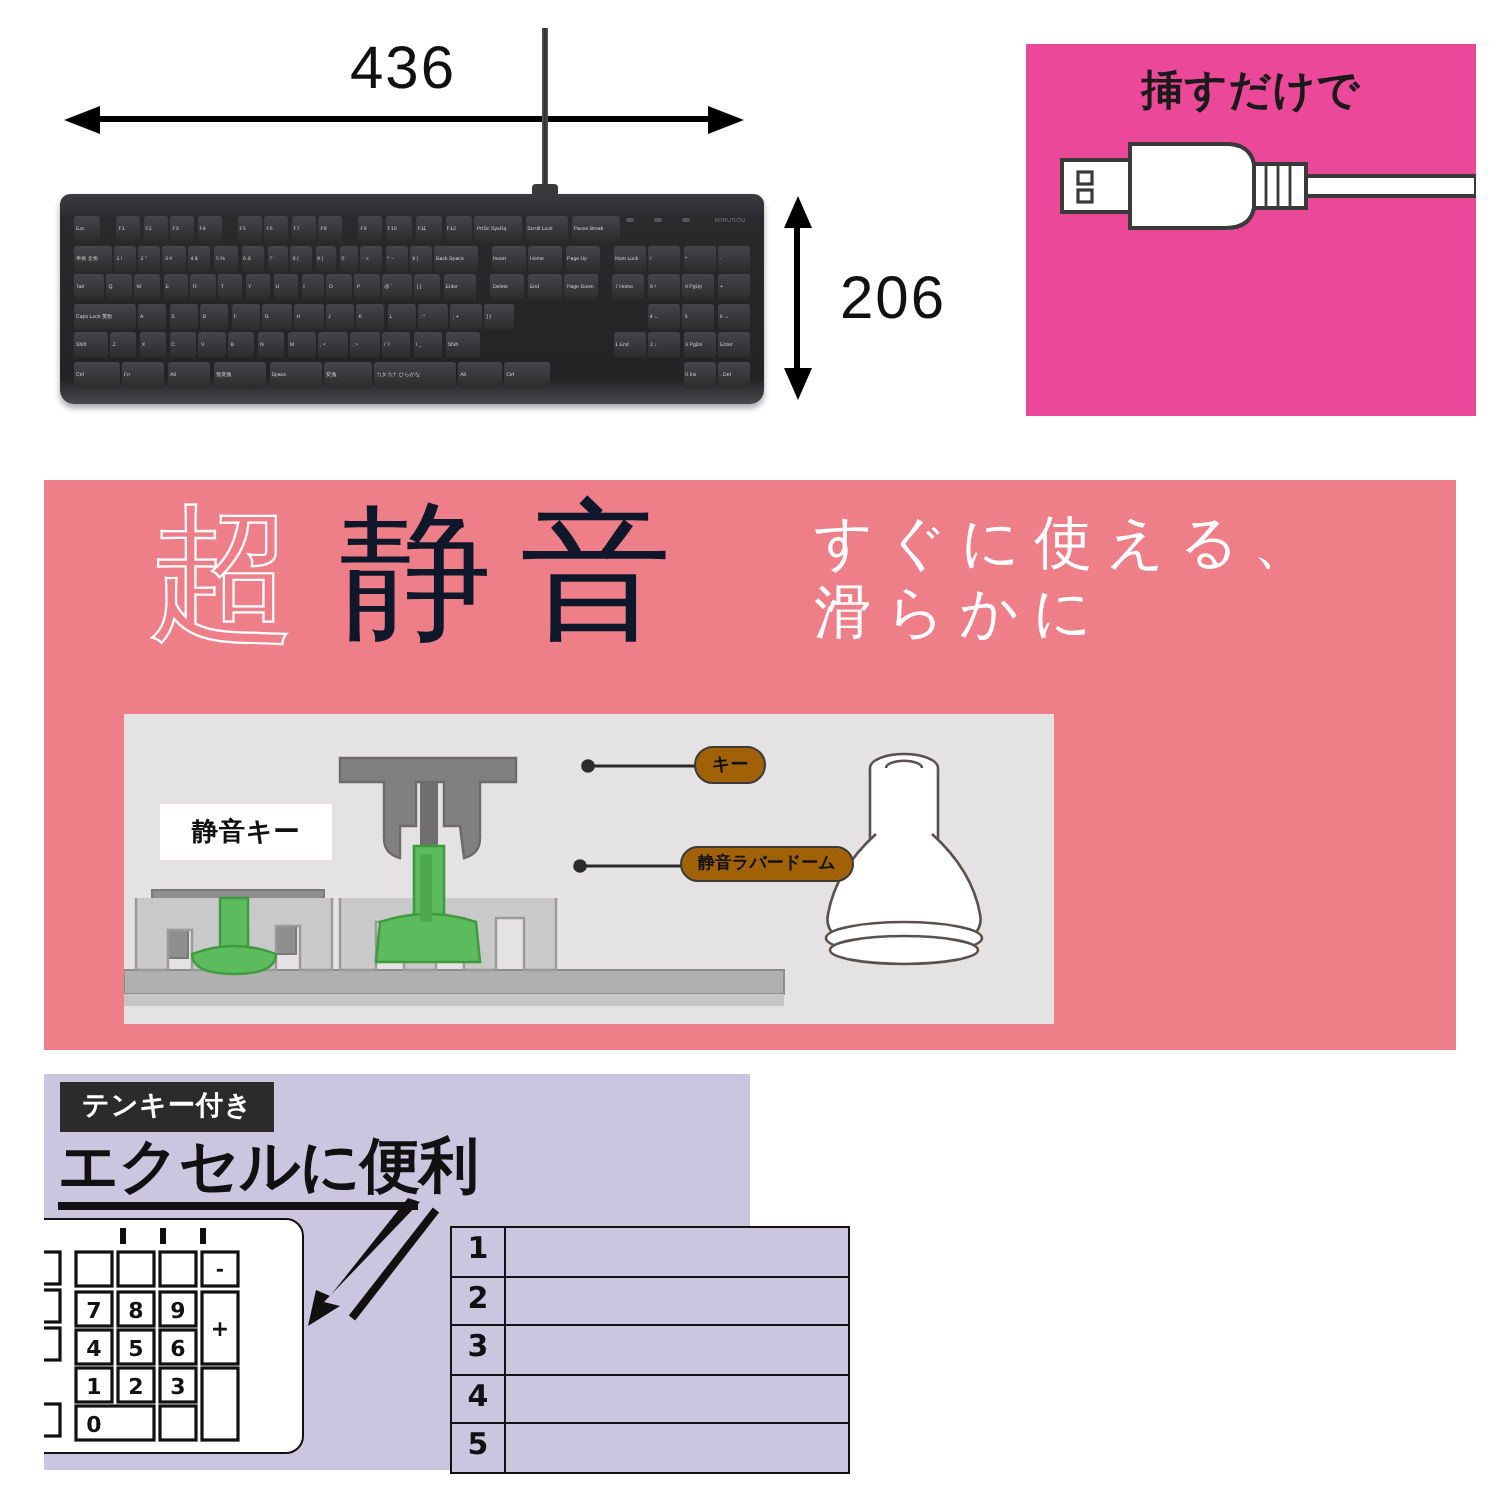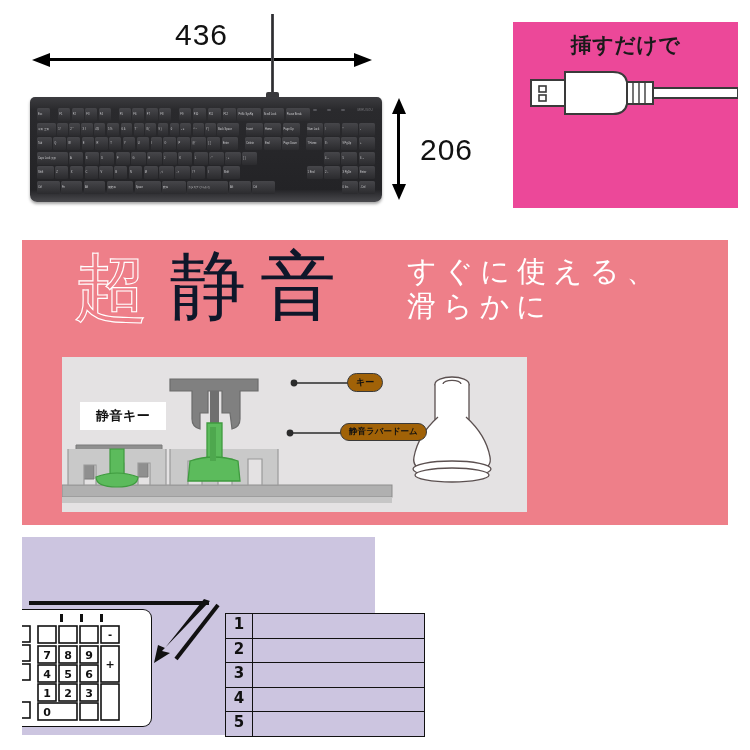--- a/index.html
+++ b/index.html
@@ -442,20 +442,22 @@
       </svg>
 
       <div class="silent-key-tag">静音キー</div>
       <div class="callout callout-key">キー</div>
       <div class="callout callout-dome">静音ラバードーム</div>
     </div>
 
   </div>
 
   <div id="tenkey-section">
+    <div class="tenkey-badge">テンキー付き</div>
+    <div class="excel-title">エクセルに便利</div>
     <div class="excel-underline"></div>
     <div class="excel-underline2"></div>
 
     <svg style="position:absolute;left:110px;top:60px;" width="100" height="72">
       <path d="M78 4 L30 54 L38 56 L22 66 L26 48 L33 51 L72 2 Z" fill="#111"></path>
       <path d="M86 8 L44 62" stroke="#111" stroke-width="4" fill="none"></path>
     </svg>
 
     <div id="numpad">
       <svg width="128" height="116" viewBox="0 0 128 116">

